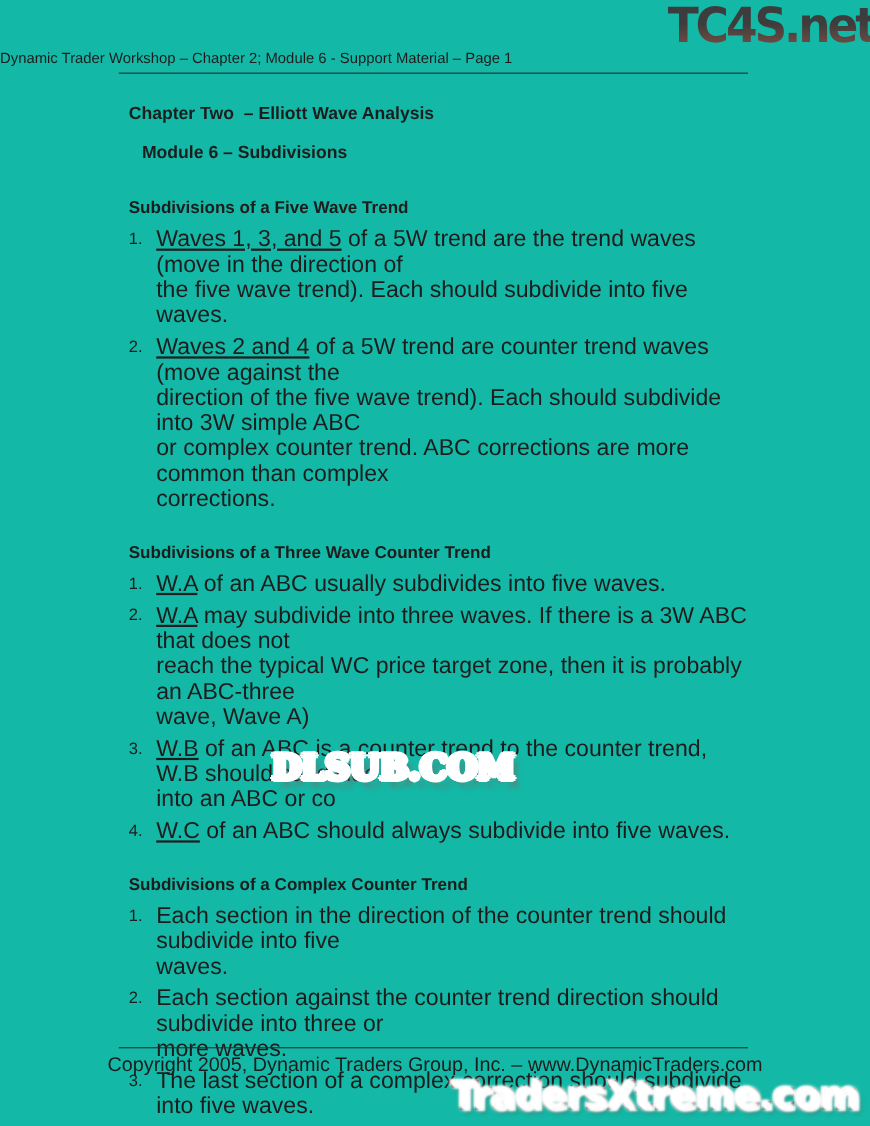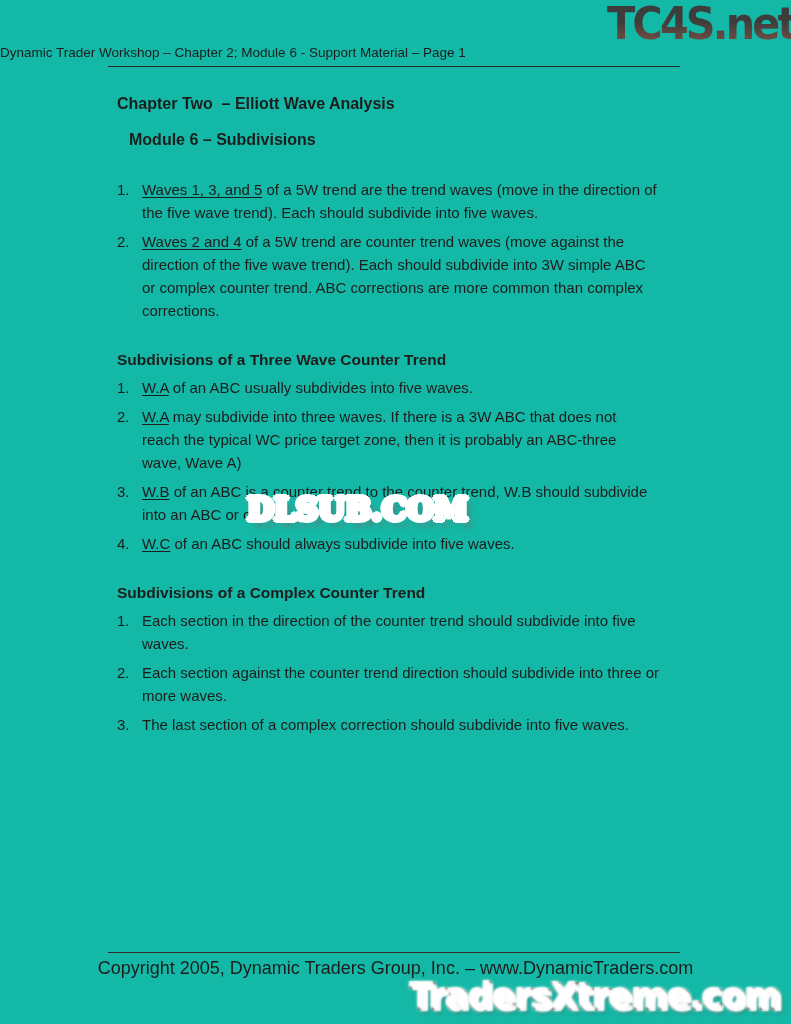--- a/index.html
+++ b/index.html
@@ -70,21 +70,21 @@
     position: relative;
   }
   .num {
     flex: none;
     width: 25px;
     font-size: 15px;
     line-height: 23px;
   }
   .txt {
     margin: 0;
-    font-size: 15px;
+    font-size: 21px;
     line-height: 23px;
     white-space: pre-line;
   }
   .u { text-decoration: underline; text-underline-offset: 2px; }
 
   
   .wm-tc4s {
     position: absolute;
     top: 0px; right: -4px;
     font-family: "DejaVu Sans", sans-serif;
@@ -156,20 +156,21 @@
 
   <div class="header-title">Dynamic Trader Workshop – Chapter 2; Module 6 - Support Material – Page 1</div>
   <div class="rule header-rule"></div>
 
   <div class="content">
 
     <p class="h-chapter">Chapter Two  – Elliott Wave Analysis</p>
     <p class="h-module">Module 6 – Subdivisions</p>
 
     <div class="section">
+      <p class="h-section">Subdivisions of a Five Wave Trend</p>
       <div class="li">
         <span class="num">1.</span>
         <p class="txt"><span class="u">Waves 1, 3, and 5</span><span> of a 5W trend are the trend waves (move in the direction of
 the five wave trend). Each should subdivide into five waves.</span></p>
       </div>
       <div class="li">
         <span class="num">2.</span>
         <p class="txt"><span class="u">Waves 2 and 4</span><span> of a 5W trend are counter trend waves (move against the
 direction of the five wave trend). Each should subdivide into 3W simple ABC
 or complex counter trend. ABC corrections are more common than complex

